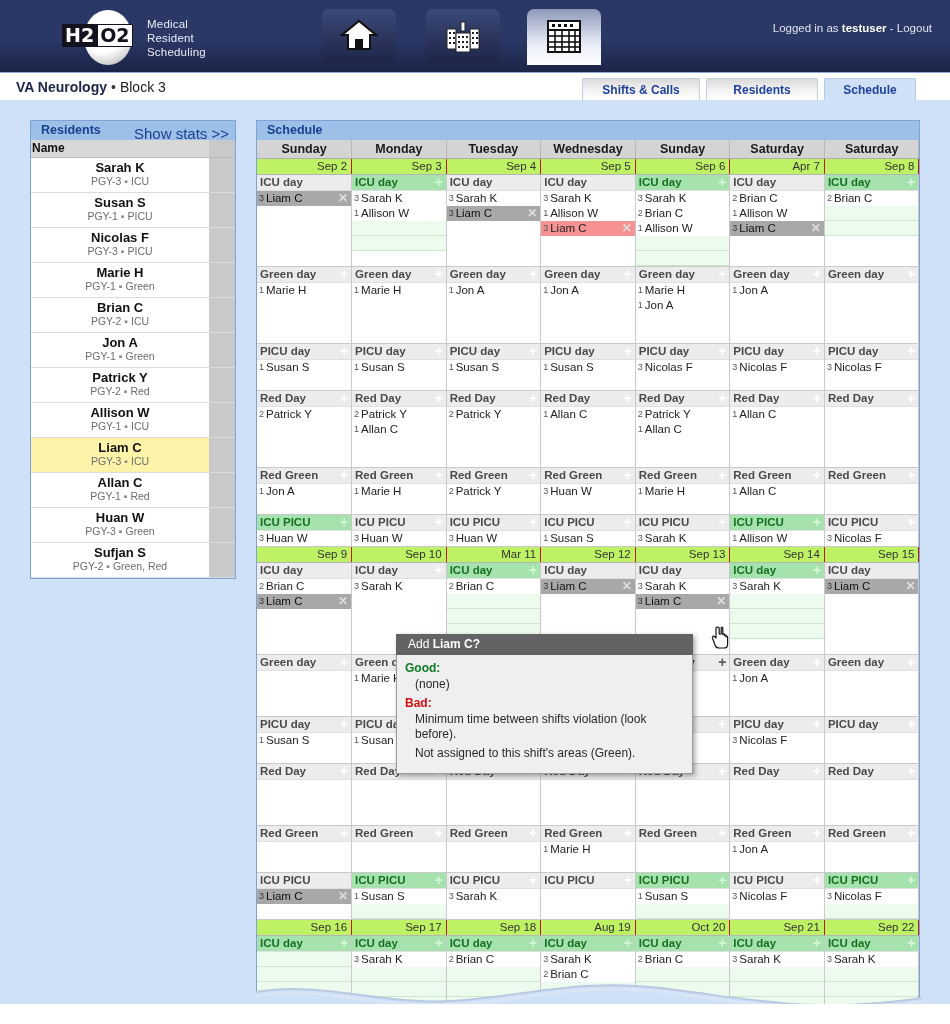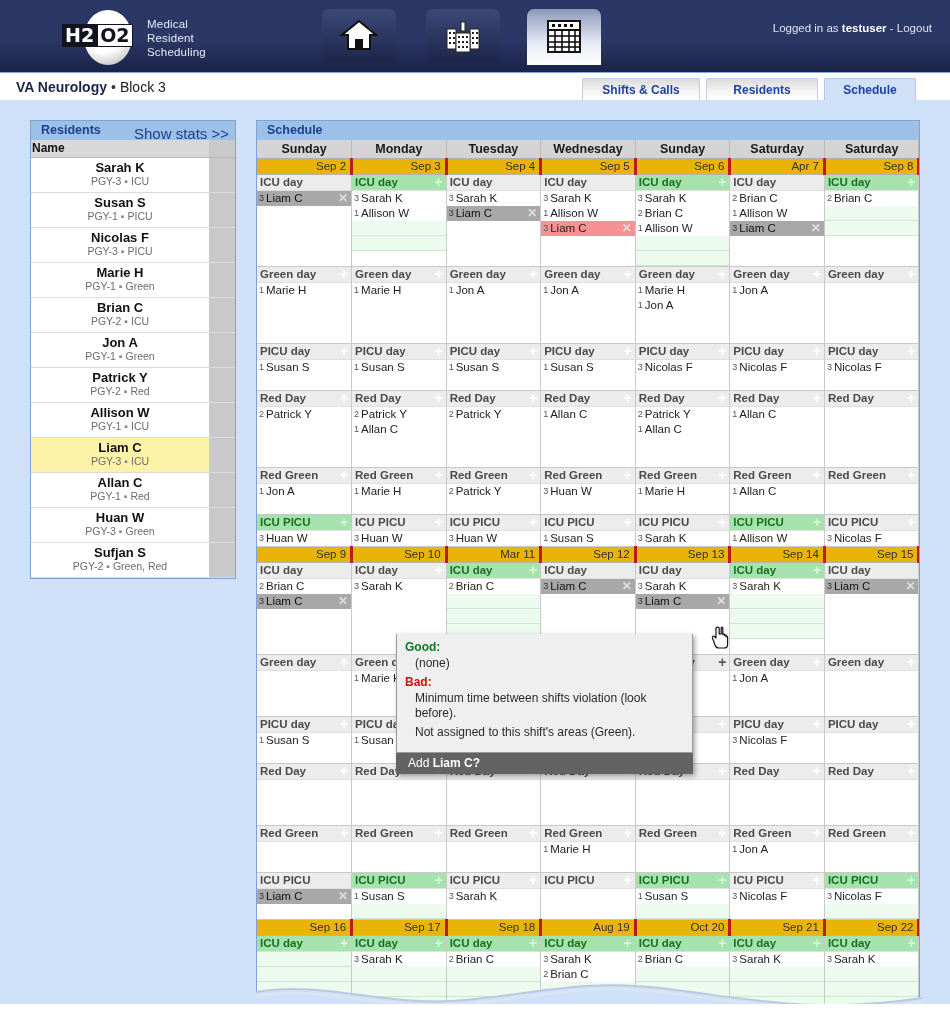--- a/index.html
+++ b/index.html
@@ -129,22 +129,22 @@
   #sched-head { height:19px; background:#9dc0e8; position:relative; }
   #sched-title { position:absolute; left:10px; top:2px; font-weight:bold; font-size:12.5px; color:#17418f; }
 
   table.cal { width:662px; border-collapse:collapse; table-layout:fixed; }
   table.cal col { width:94.57px; }
   .dow {
     background:#d4d4d4; text-align:center; font-size:12.5px; color:#1a1a1a;
     height:18px; border-right:1px solid #b9b9b9; border-bottom:1px solid #aeaeae;
   }
   .datecell {
-    background:#eab308; text-align:right; font-size:11.5px; color:#333;
-    height:16px; padding-right:4px; border-right:3px solid #b91c1c;
+    background:#bef264; text-align:right; font-size:11.5px; color:#333;
+    height:16px; padding-right:4px; border-right:1px solid #b91c1c;
     border-top:1px solid #ffffff; border-bottom:1px solid #b5b5b5;
   }
   td.shiftcell {
     vertical-align:top; padding:0; border-right:1px solid #c9c9c9;
     border-bottom:1px solid #c9c9c9; background:#ffffff;
   }
   .sh-hdr {
     position:relative; height:16px; background:#ececec;
     font-weight:bold; font-size:11.5px; color:#4a4a4a;
     padding:1px 0 0 3px; border-bottom:1px solid #e0e0e0;
@@ -1178,29 +1178,29 @@
                 <div class="blank g"></div>
                 <div class="blank g"></div>
               </div>
             </td>
           </tr>
         </tbody>
     </table>
   </div>
 
   <div id="tooltip">
+    <div id="tt-head">
+      <span>Add </span><b>Liam C?</b>
+    </div>
     <div id="tt-body">
       <div class="tt-lbl good">Good:</div>
       <div class="tt-item">(none)</div>
       <div class="tt-lbl bad">Bad:</div>
       <div class="tt-item">Minimum time between shifts violation (look before).</div>
       <div class="tt-item">Not assigned to this shift's areas (Green).</div>
-    </div>
-    <div id="tt-head">
-      <span>Add </span><b>Liam C?</b>
     </div>
   </div>
 
   <div id="cursor">
     <svg width="20" height="24" viewBox="0 0 20 24">
       <path d="M5,2 L5,12 L3.5,10.5 C2.5,9.6 1,10.4 1.4,11.7 L4.2,19.5 C4.8,21.2 6.2,22 8,22 L13,22 C15.2,22 16.6,20.6 16.6,18.4 L16.6,11 C16.6,10 15,10 15,11 L15,9.6 C15,8.6 13.4,8.6 13.4,9.6 L13.4,8.6 C13.4,7.6 11.8,7.6 11.8,8.6 L11.8,2 C11.8,0.7 10.2,0.7 10.2,2 L10.2,8 L8.2,8 L8.2,2 C8.2,0.7 5,0.7 5,2 Z" fill="#ffffff" stroke="#111111" stroke-width="1.2" stroke-linejoin="round"></path>
     </svg>
   </div>
 
   <div id="torn">

